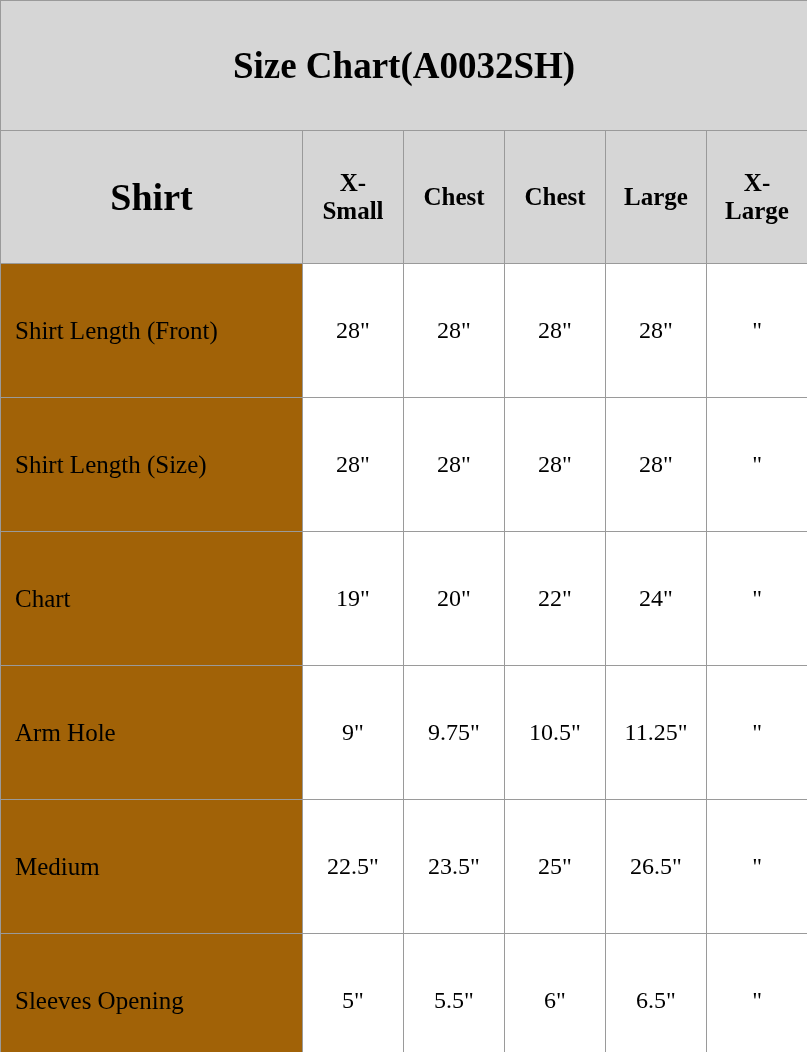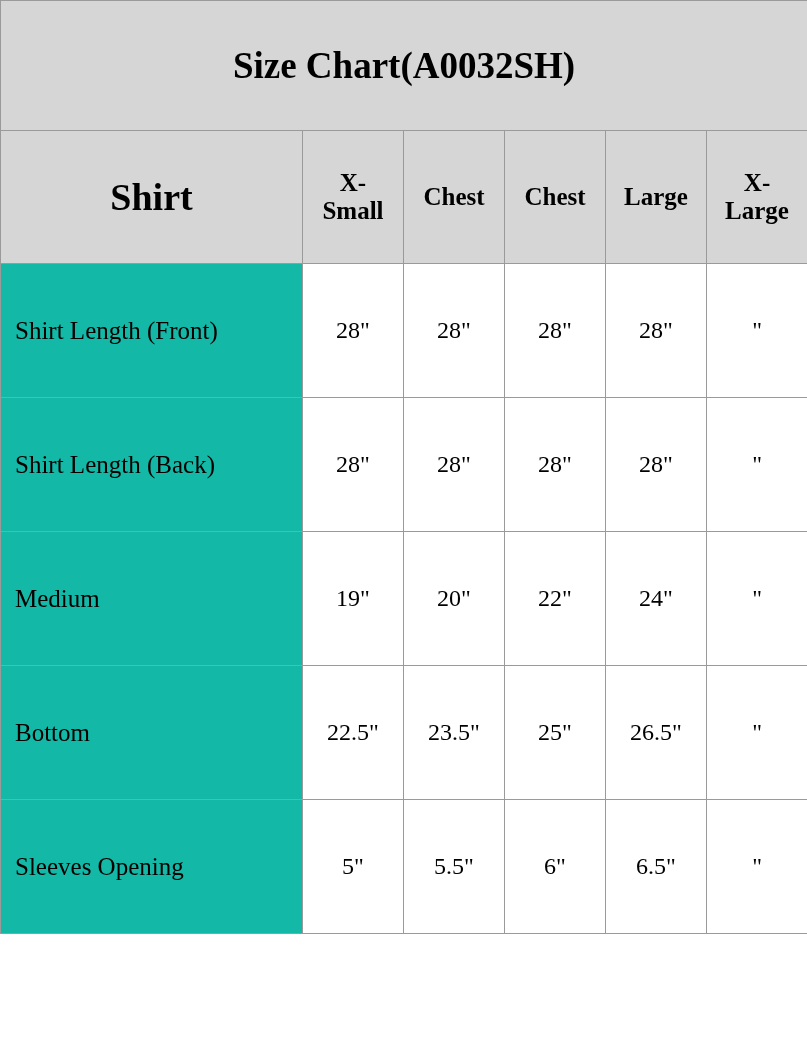--- a/index.html
+++ b/index.html
@@ -55,21 +55,21 @@
     font-size: 25px;
     font-weight: bold;
     text-align: center;
   }
   
   tbody td {
     height: 105px;
     vertical-align: middle;
   }
   .row-label {
-    background: #14b8a6;
+    background: #a16207;
     font-size: 25px;
     padding-left: 9px;
     text-align: left;
   }
   .row-val {
     background: #ffffff;
     font-size: 24px;
     text-align: center;
   }
   
@@ -105,37 +105,45 @@
     <tbody>
       <tr>
         <td class="row-label">Shirt Length (Front)</td>
         <td class="row-val">28"</td>
         <td class="row-val">28"</td>
         <td class="row-val">28"</td>
         <td class="row-val">28"</td>
         <td class="row-val">"</td>
       </tr>
       <tr>
-        <td class="row-label">Shirt Length (Back)</td>
+        <td class="row-label">Shirt Length (Size)</td>
         <td class="row-val">28"</td>
         <td class="row-val">28"</td>
         <td class="row-val">28"</td>
         <td class="row-val">28"</td>
         <td class="row-val">"</td>
       </tr>
       <tr>
-        <td class="row-label">Medium</td>
+        <td class="row-label">Chart</td>
         <td class="row-val">19"</td>
         <td class="row-val">20"</td>
         <td class="row-val">22"</td>
         <td class="row-val">24"</td>
         <td class="row-val">"</td>
       </tr>
       <tr>
-        <td class="row-label">Bottom</td>
+        <td class="row-label">Arm Hole</td>
+        <td class="row-val">9"</td>
+        <td class="row-val">9.75"</td>
+        <td class="row-val">10.5"</td>
+        <td class="row-val">11.25"</td>
+        <td class="row-val">"</td>
+      </tr>
+      <tr>
+        <td class="row-label">Medium</td>
         <td class="row-val">22.5"</td>
         <td class="row-val">23.5"</td>
         <td class="row-val">25"</td>
         <td class="row-val">26.5"</td>
         <td class="row-val">"</td>
       </tr>
       <tr>
         <td class="row-label">Sleeves Opening</td>
         <td class="row-val">5"</td>
         <td class="row-val">5.5"</td>

